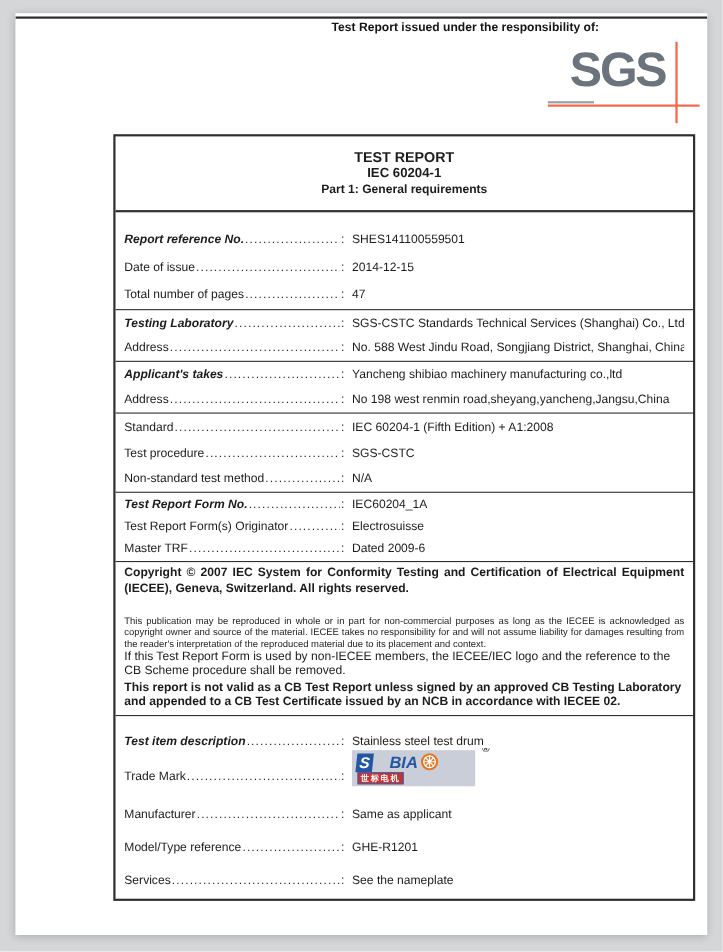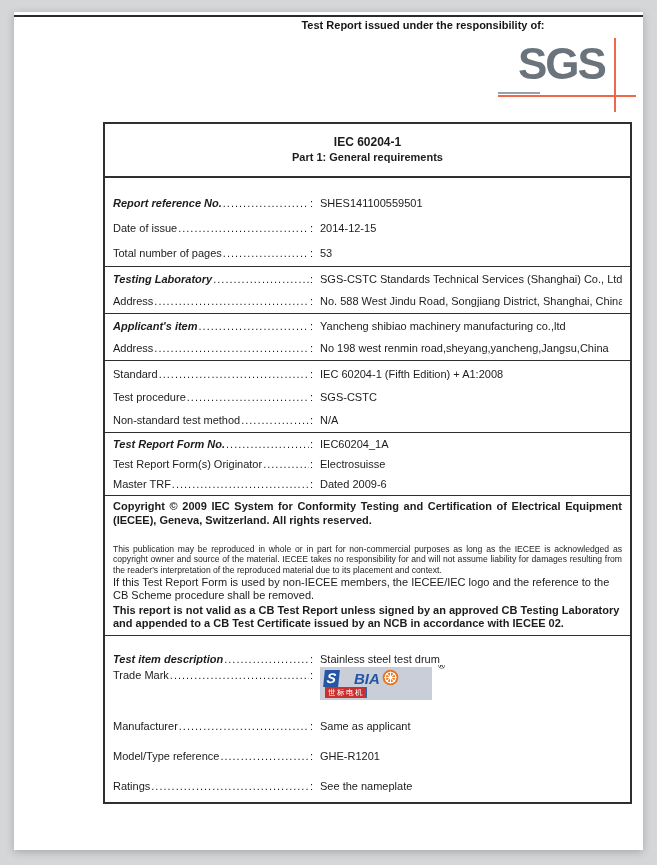--- a/index.html
+++ b/index.html
@@ -36,21 +36,21 @@
   .sec + .sec{border-top:1.5px solid #2f2f2f;}
   .sec1{padding-top:12px;}
   .row{display:flex;align-items:center;height:23px;font-size:11px;}
   .sec1 .row{height:25px;}
   .sec2 .row,.sec3 .row{height:22px;}
   .sec5 .row{height:20px;}
   .sec7{padding-top:3px;}
   .sec7 .row{height:30px;}
   .sec7 .row-first{height:26px;align-items:flex-end;}
   .sec7 .row-tm{height:46px;align-items:flex-start;}
-  .sec7 .row-tm .lbl{margin-top:4px;}
+  .sec7 .row-tm .lbl{margin-top:20px;}
   .lbl{display:flex;align-items:baseline;width:200px;flex:none;}
   .lt{white-space:nowrap;}
   .b .lt{font-weight:bold;font-style:italic;}
   .dots{flex:1 1 auto;overflow:hidden;white-space:nowrap;margin:0 1px;}
   .dots::after{content:"..........................................................................";letter-spacing:1px;}
   .colon{flex:none;}
   .val{flex:1;padding-left:7px;white-space:nowrap;overflow:hidden;}
   .shead{display:flex;align-items:center;height:22px;font-weight:bold;font-size:11.5px;}
   
   .sec6{padding:4px 8px;}
@@ -59,40 +59,41 @@
   .cp-norm{font-size:11px;line-height:13.5px;margin-top:1px;}
   .cp-foot{font-weight:bold;font-size:11px;line-height:13.5px;margin-top:1px;}
   
   .tm-box{position:relative;width:112px;height:33px;background:#c9ced8;
           display:flex;align-items:flex-start;padding:3px 4px 0;box-sizing:border-box;margin-top:2px;}
   .tm-s{display:inline-block;background:#2456a4;color:#fff;font-weight:bold;font-style:italic;
         width:15px;height:17px;line-height:17px;text-align:center;font-size:14px;transform:skewX(-6deg);}
   .tm-bia{color:#2456a4;font-weight:bold;font-style:italic;font-size:15px;line-height:17px;margin-left:15px;}
   .tm-wheel{margin-left:2px;margin-top:-1px;}
   .tm-cn{position:absolute;left:5px;top:20px;background:#c93030;color:#fff;font-size:7.5px;
-         line-height:9px;font-weight:normal;letter-spacing:1.5px;padding:0 2px;border:1px solid #3a62aa;}
+         line-height:9px;font-weight:bold;letter-spacing:1.5px;padding:0 2px;border:1px solid #3a62aa;}
   .tm-reg{position:absolute;right:-13px;top:-6px;font-size:9px;font-weight:bold;color:#222;}
 </style>
 </head>
 <body>
 
 <div class="page">
   <div class="top-rule"></div>
   <div class="resp">Test Report issued under the responsibility of:</div>
 
   <div class="sgs">
     <div class="gline"></div>
     <div class="hline"></div>
     <div class="vline"></div>
     <div class="word">SGS</div>
   </div>
 
   <div class="tbl">
 
     <div class="title-box">
+      <div class="t1">TEST REPORT</div>
       <div class="t2">IEC 60204-1</div>
       <div class="t4">Part 1: General requirements</div>
     </div>
 
     <div class="sec sec1">
       <div class="row b">
         <div class="lbl">
             <span class="lt">Report reference No.</span>
             <span class="dots"></span>
             <span class="colon">:</span>
@@ -106,21 +107,21 @@
             <span class="colon">:</span>
           </div>
         <div class="val">2014-12-15</div>
       </div>
       <div class="row">
         <div class="lbl">
             <span class="lt">Total number of pages</span>
             <span class="dots"></span>
             <span class="colon">:</span>
           </div>
-        <div class="val">53</div>
+        <div class="val">47</div>
       </div>
     </div>
 
     <div class="sec sec2">
       <div class="row b">
         <div class="lbl">
             <span class="lt">Testing Laboratory</span>
             <span class="dots"></span>
             <span class="colon">:</span>
           </div>
@@ -132,21 +133,21 @@
             <span class="dots"></span>
             <span class="colon">:</span>
           </div>
         <div class="val">No. 588 West Jindu Road, Songjiang District, Shanghai, China</div>
       </div>
     </div>
 
     <div class="sec sec3">
       <div class="row b">
         <div class="lbl">
-            <span class="lt">Applicant's item</span>
+            <span class="lt">Applicant's takes</span>
             <span class="dots"></span>
             <span class="colon">:</span>
           </div>
         <div class="val">Yancheng shibiao machinery manufacturing co.,ltd</div>
       </div>
       <div class="row">
         <div class="lbl">
             <span class="lt">Address</span>
             <span class="dots"></span>
             <span class="colon">:</span>
@@ -203,21 +204,21 @@
         <div class="lbl">
             <span class="lt">Master TRF</span>
             <span class="dots"></span>
             <span class="colon">:</span>
           </div>
         <div class="val">Dated 2009-6</div>
       </div>
     </div>
 
     <div class="sec sec6">
-      <div class="cp-head">Copyright © 2009 IEC System for Conformity Testing and Certification of Electrical Equipment (IECEE), Geneva, Switzerland. All rights reserved.</div>
+      <div class="cp-head">Copyright © 2007 IEC System for Conformity Testing and Certification of Electrical Equipment (IECEE), Geneva, Switzerland. All rights reserved.</div>
       <div class="cp-fine">This publication may be reproduced in whole or in part for non-commercial purposes as long as the IECEE is acknowledged as copyright owner and source of the material. IECEE takes no responsibility for and will not assume liability for damages resulting from the reader's interpretation of the reproduced material due to its placement and context.</div>
       <div class="cp-norm">If this Test Report Form is used by non-IECEE members, the IECEE/IEC logo and the reference to the CB Scheme procedure shall be removed.</div>
       <div class="cp-foot">This report is not valid as a CB Test Report unless signed by an approved CB Testing Laboratory and appended to a CB Test Certificate issued by an NCB in accordance with IECEE 02.</div>
     </div>
 
     <div class="sec sec7">
       <div class="row row-first b">
         <div class="lbl">
             <span class="lt">Test item description</span>
             <span class="dots"></span>
@@ -264,21 +265,21 @@
       <div class="row">
         <div class="lbl">
             <span class="lt">Model/Type reference</span>
             <span class="dots"></span>
             <span class="colon">:</span>
           </div>
         <div class="val">GHE-R1201</div>
       </div>
       <div class="row">
         <div class="lbl">
-            <span class="lt">Ratings</span>
+            <span class="lt">Services</span>
             <span class="dots"></span>
             <span class="colon">:</span>
           </div>
         <div class="val">See the nameplate</div>
       </div>
     </div>
 
   </div>
 </div>
 

